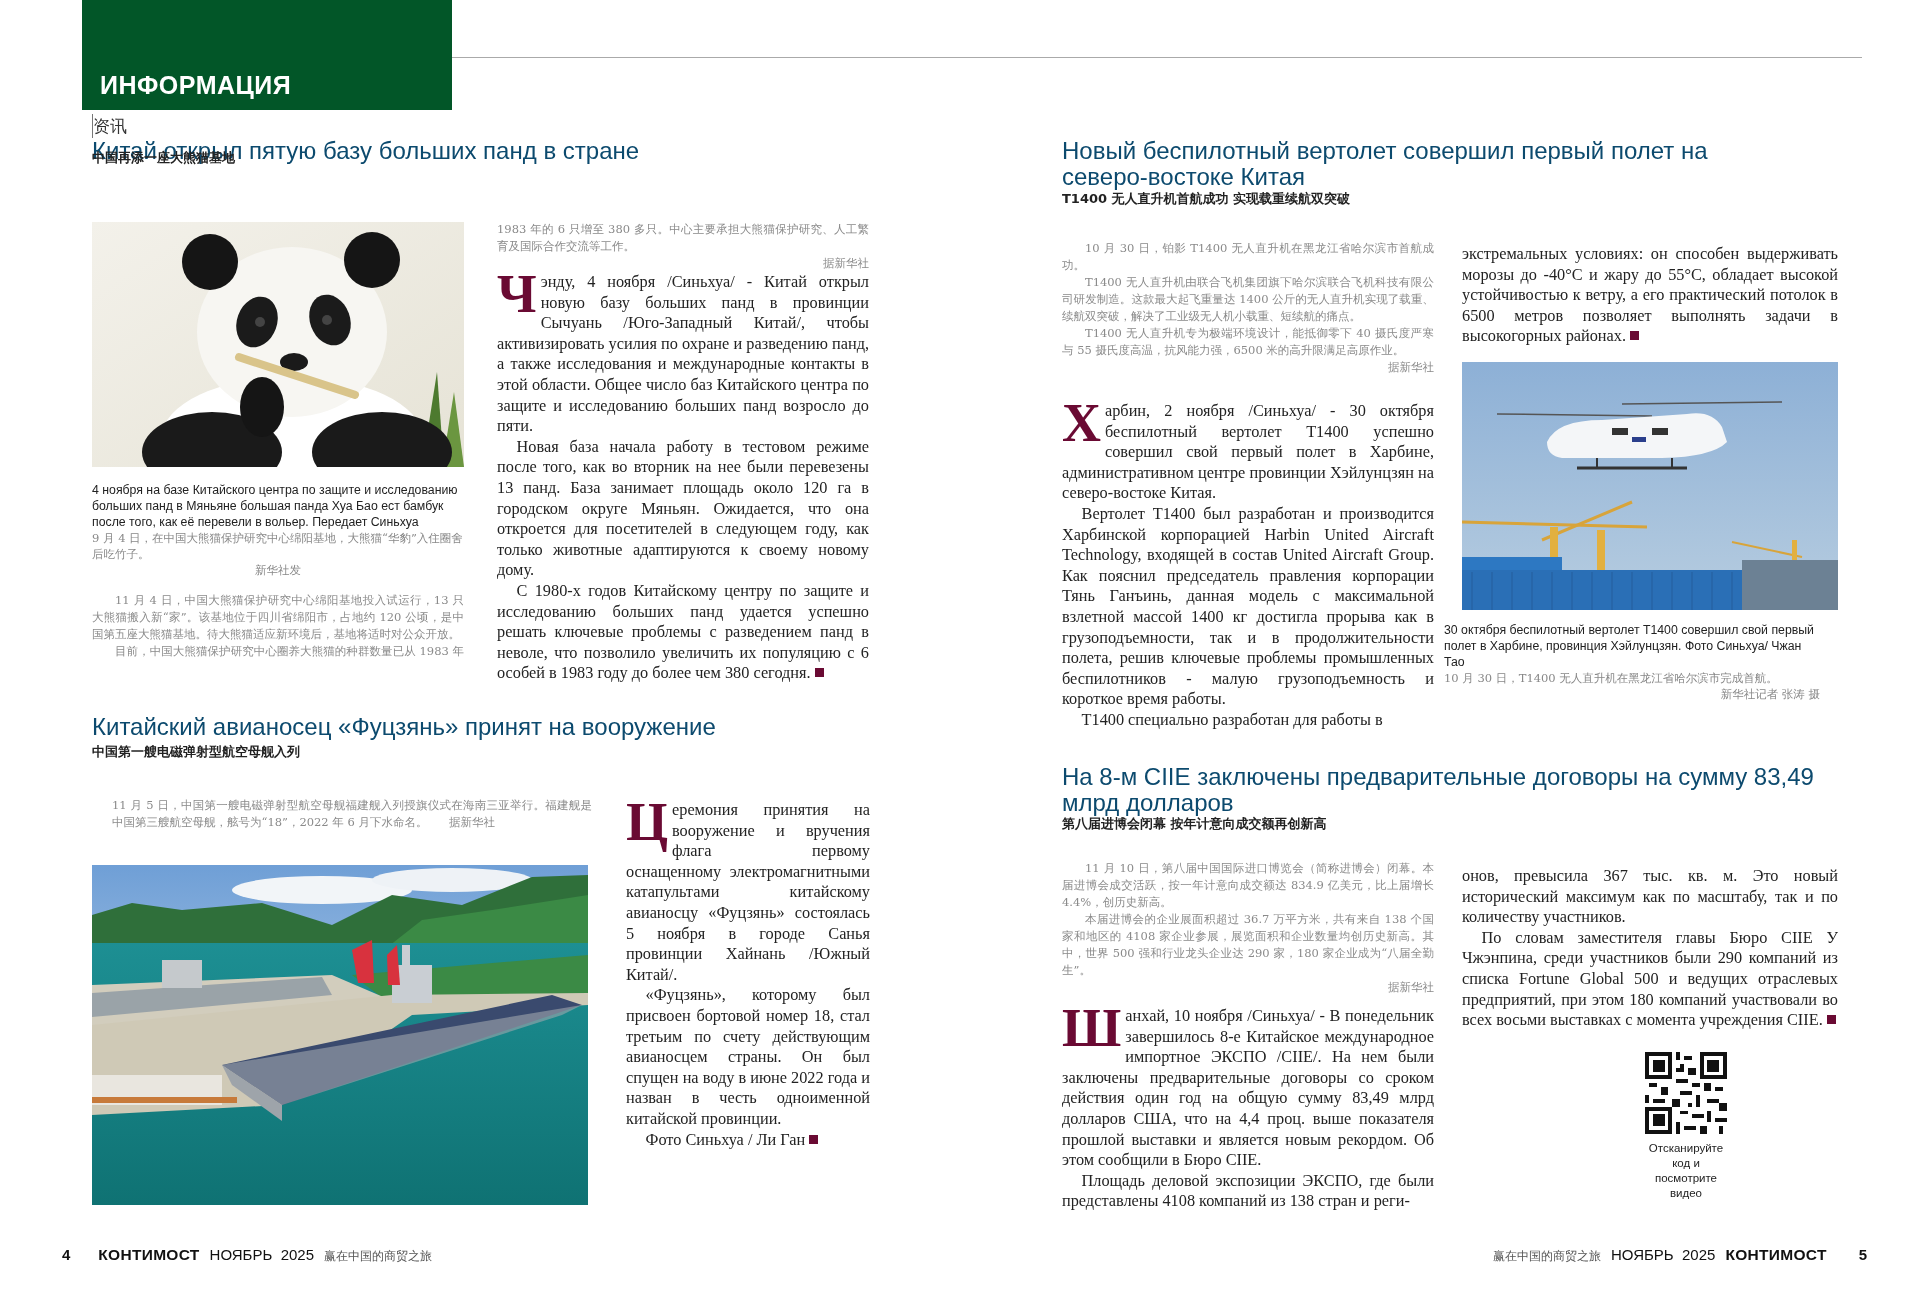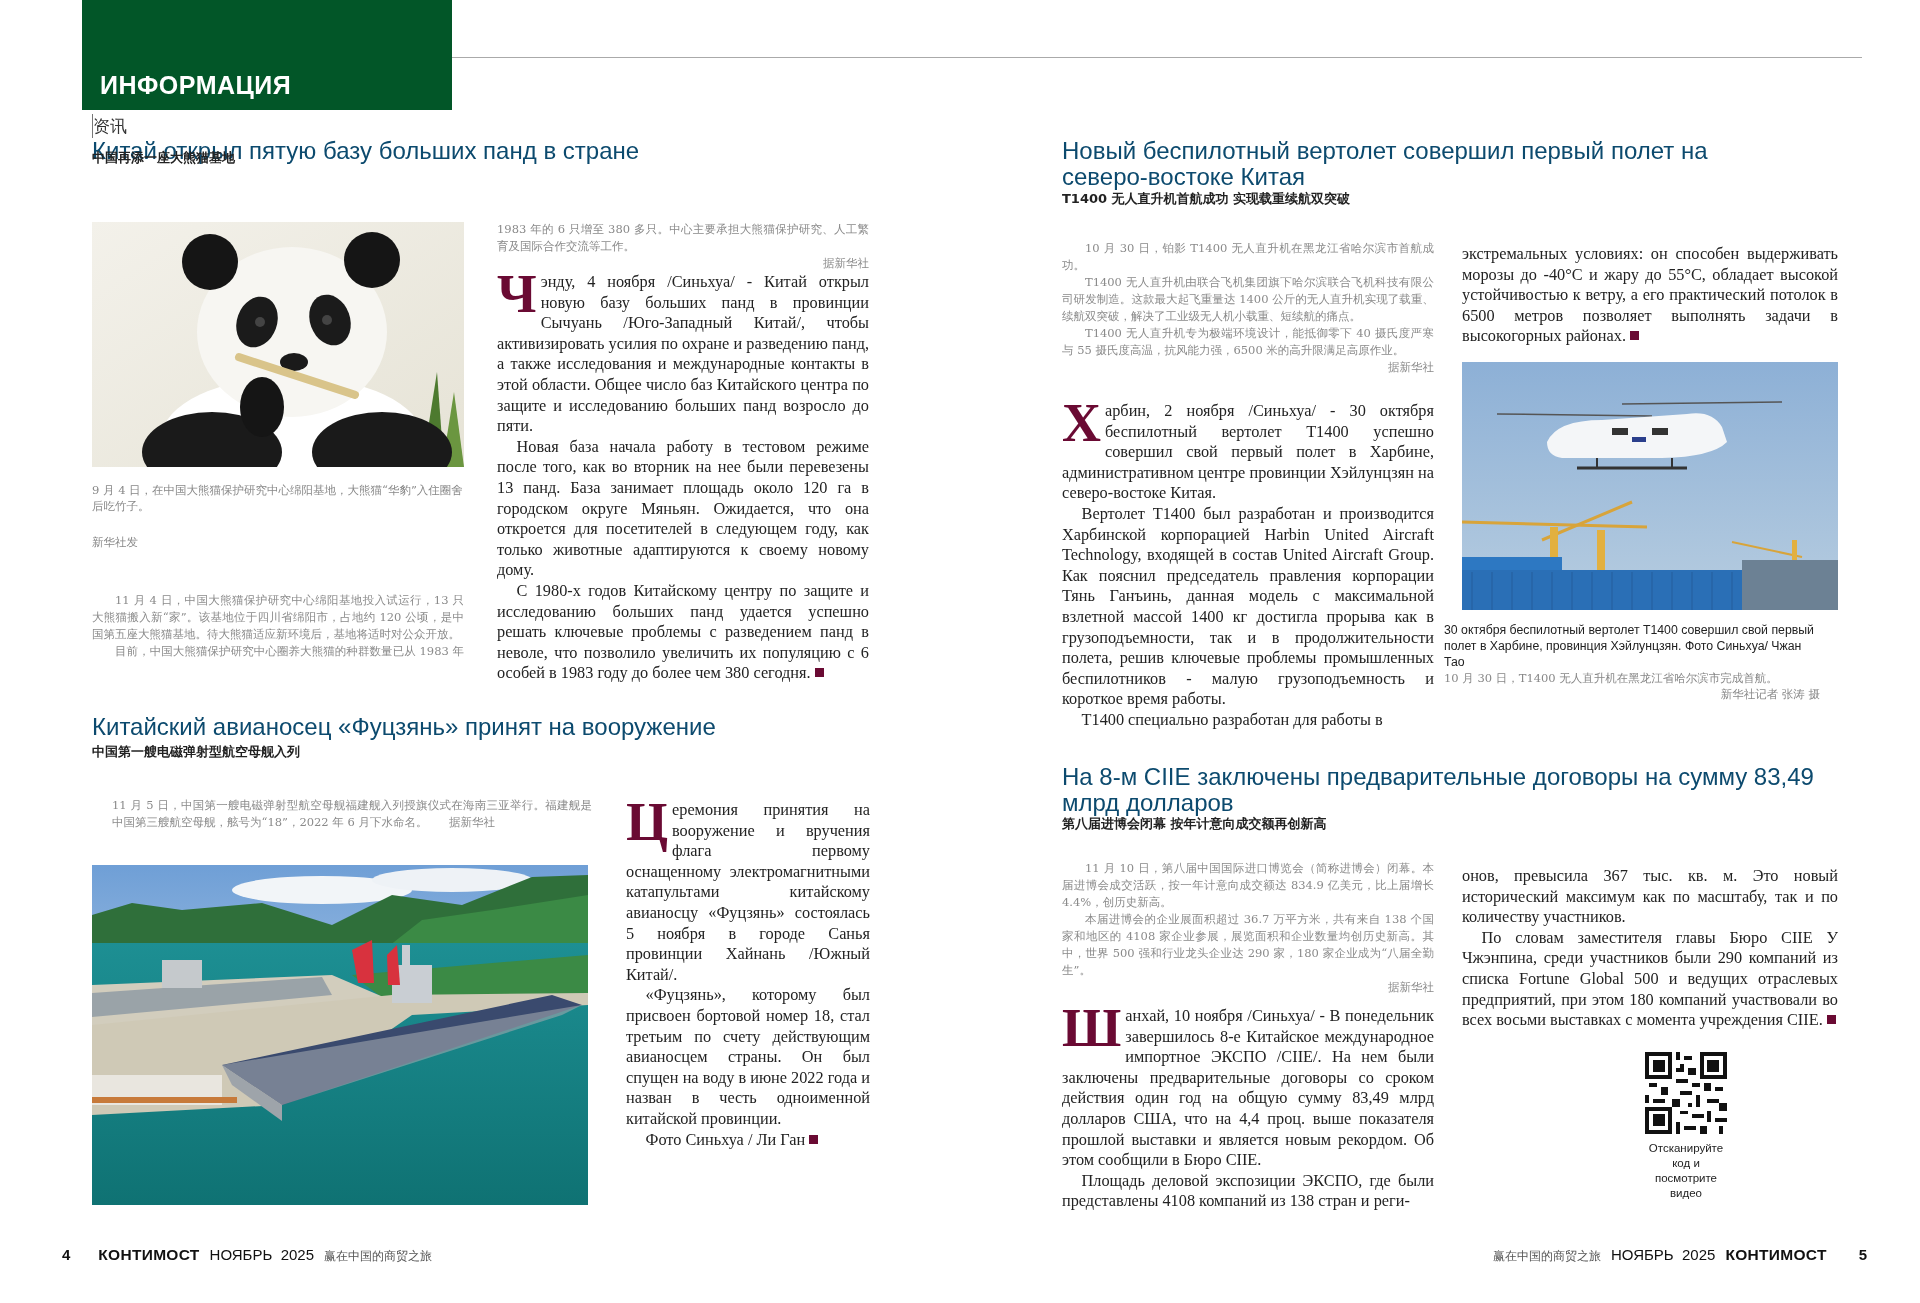--- a/index.html
+++ b/index.html
@@ -79,22 +79,23 @@
     <ellipse cx="238" cy="98" rx="20" ry="26" fill="#1b1b1b" transform="rotate(-20 238 98)"></ellipse>
     <circle cx="168" cy="100" r="5" fill="#444"></circle>
     <circle cx="235" cy="98" r="5" fill="#444"></circle>
     <ellipse cx="202" cy="140" rx="14" ry="9" fill="#1a1a1a"></ellipse>
     <rect x="140" y="150" width="130" height="8" rx="4" fill="#d9c48a" transform="rotate(18 205 154)"></rect>
     <ellipse cx="170" cy="185" rx="22" ry="30" fill="#151515"></ellipse>
   </svg>
 </div>
 
 <div class="abs" style="left:92px; top:482px; width:372px;">
+  <div class="caption">4 ноября на базе Китайского центра по защите и исследованию больших панд в Мяньяне большая панда Хуа Бао ест бамбук после того, как её перевели в вольер. Передает Синьхуа</div>
   <div class="caption-cn">9 月 4 日，在中国大熊猫保护研究中心绵阳基地，大熊猫“华豹”入住圈舍后吃竹子。</div>
-  <div class="caption-cn" style="text-align:left;margin-top:20px;">新华社发</div>
+  <div class="caption-cn" style="text-align:center;">新华社发</div>
 </div>
 
 <div class="abs cn-text" style="left:92px; top:592px; width:372px;">
   <p>11 月 4 日，中国大熊猫保护研究中心绵阳基地投入试运行，13 只大熊猫搬入新“家”。该基地位于四川省绵阳市，占地约 120 公顷，是中国第五座大熊猫基地。待大熊猫适应新环境后，基地将适时对公众开放。</p>
   <p style="height:17px; overflow:hidden;">目前，中国大熊猫保护研究中心圈养大熊猫的种群数量已从 1983 年的 6 只增至 380 多只。中心主要承担大熊猫保护研究、人工繁育及国际合作交流等工作。</p>
 </div>
 
 <div class="abs cn-text" style="left:497px; top:221px; width:372px;">
   <p class="noind">1983 年的 6 只增至 380 多只。中心主要承担大熊猫保护研究、人工繁育及国际合作交流等工作。</p>
   <span class="cn-source">据新华社</span>

